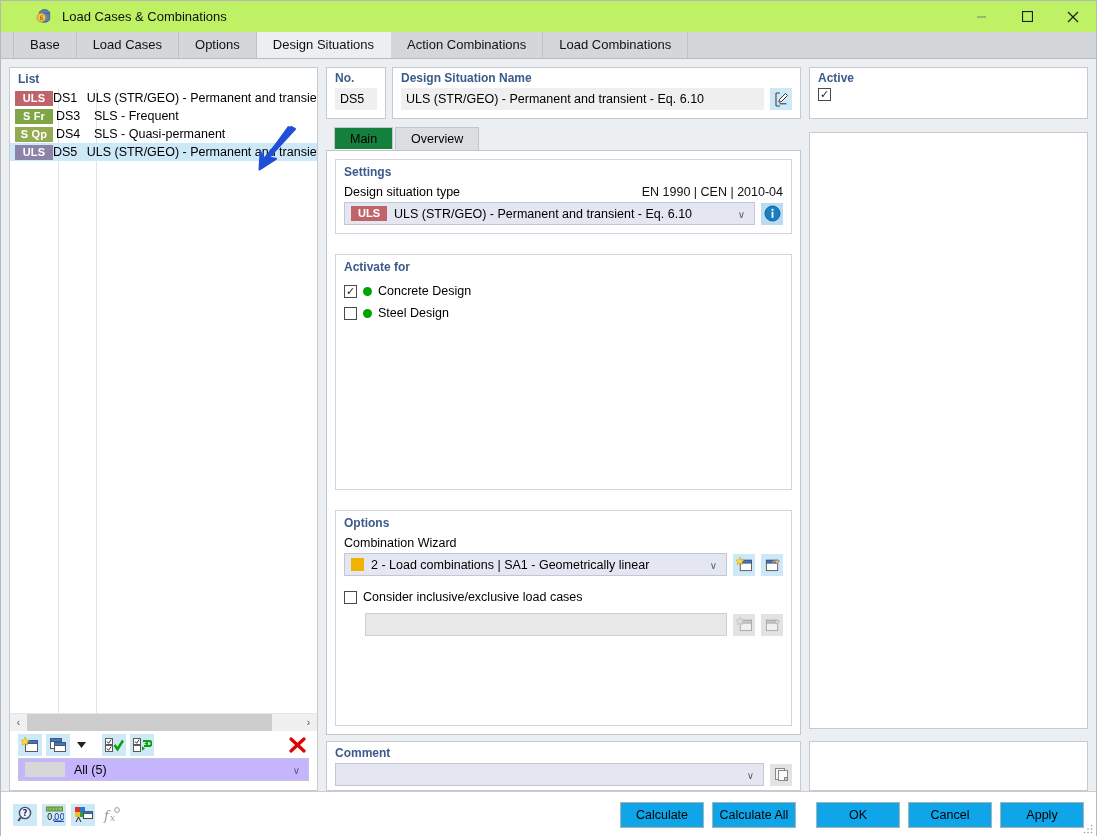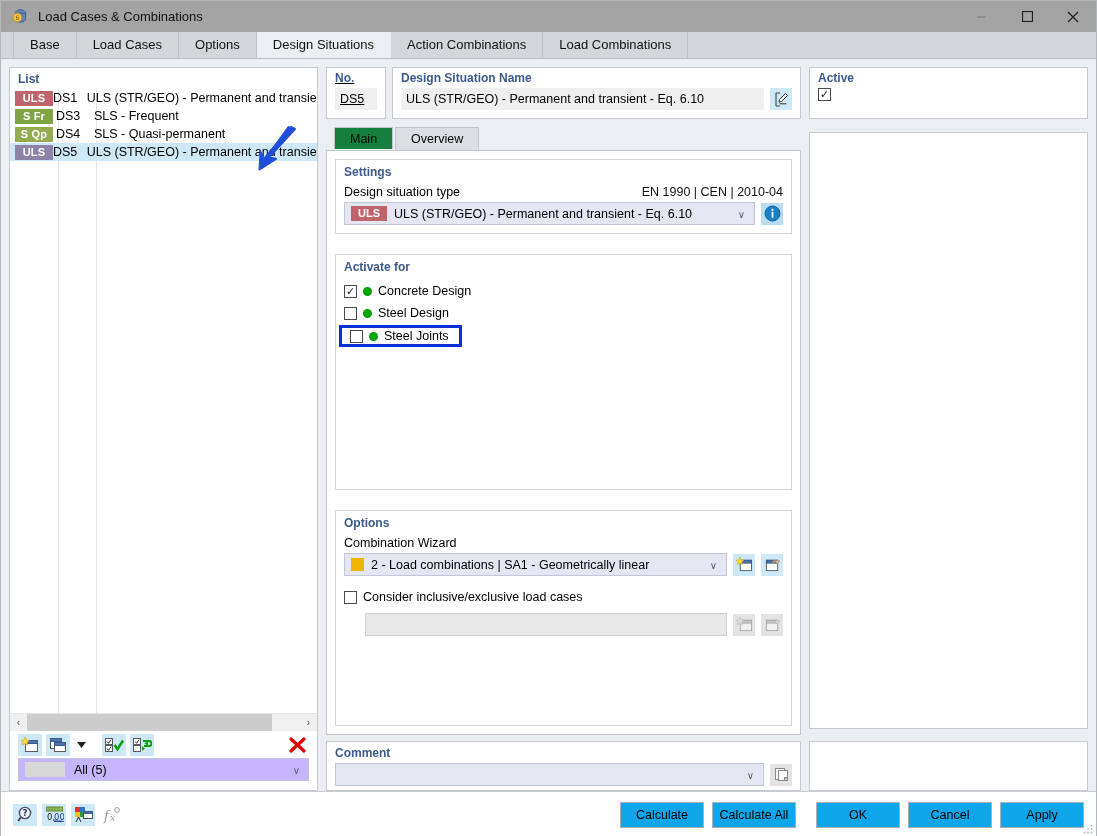--- a/index.html
+++ b/index.html
@@ -16,23 +16,24 @@
     width: 1097px; height: 836px;
     background: #eceff1;
     border: 1px solid #b5b9bd;
     box-sizing: border-box;
     display: flex; flex-direction: column;
   }
 
   
   .titlebar {
     height: 31px; min-height: 31px;
-    background: #a3a3a3;
+    background: #bef264;
     display: flex; align-items: center;
     position: relative;
+    padding-left: 24px;
   }
   .title-icon { margin-left: 10px; width: 18px; height: 18px; display:block; }
   .title-text { margin-left: 9px; font-size: 13px; color: #111; }
   .win-controls { position: absolute; right: 0; top: 0; height: 31px; display: flex; }
   .win-btn {
     width: 46px; height: 31px;
     display: flex; align-items: center; justify-content: center;
     font-size: 13px; color: #202020;
   }
 
@@ -167,21 +168,21 @@
   }
   .hdr-row {
     display: flex; gap: 6px; height: 52px; min-height: 52px;
   }
   .hdr-box {
     background: #ffffff;
     border: 1px solid #c6cace;
     box-sizing: border-box;
     padding: 3px 8px 0 8px;
   }
-  .hdr-box.no { width: 60px; min-width: 60px; text-decoration: underline; }
+  .hdr-box.no { width: 60px; min-width: 60px; }
   .hdr-box.name { flex: 1; display: flex; flex-direction: column; }
   .hdr-label {
     font-size: 12px; font-weight: bold; color: #3c5a8a; margin-bottom: 3px;
   }
   .ro-field {
     height: 22px; background: #efefef; line-height: 22px;
     padding-left: 5px; font-size: 12.5px; box-sizing: border-box;
   }
   .name-field-row { display: flex; align-items: center; gap: 6px; }
   .name-field {
@@ -540,27 +541,20 @@
             <span class="dot"></span>
             <span>Concrete Design</span>
           </div>
 
           <div class="cb-row">
             <span class="checkbox"></span>
             <span class="dot"></span>
             <span>Steel Design</span>
           </div>
 
-          <div class="cb-row" style="height:24px">
-            <span class="highlight-box">
-              <span class="checkbox" style="margin-left:5px"></span>
-              <span class="dot" style="margin-left:6px"></span>
-              <span style="margin-left:6px">Steel Joints</span>
-            </span>
-          </div>
         </div>
 
         <div class="group options-group">
           <div class="group-title">Options</div>
           <div class="row-label">
             <span>Combination Wizard</span>
           </div>
           <div class="select-row">
             <div class="select">
               <span class="sq" style="background:#f0b400"></span>

